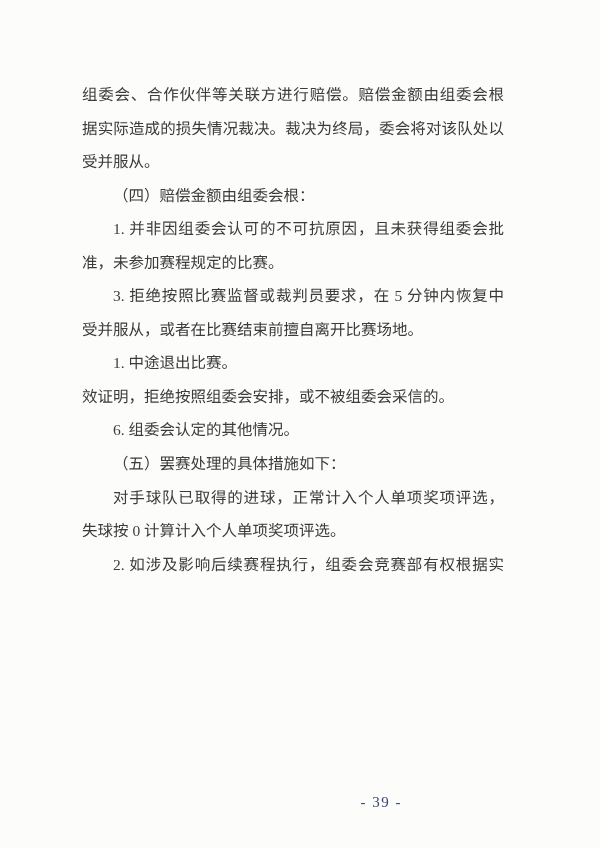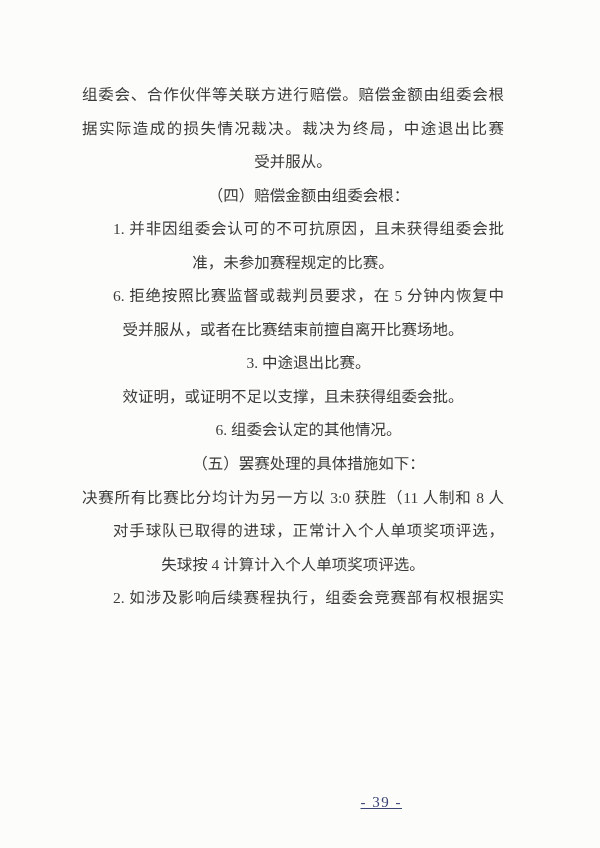--- a/index.html
+++ b/index.html
@@ -24,21 +24,21 @@
     left: 82px;
     top: 78px;
     width: 422px;
     font-size: 15.5px;
     color: #3b3b3b;
     letter-spacing: 0;
   }
   .line {
     min-height: 33.55px;
     line-height: 33.55px;
-    text-align: center;
+    text-align: left;
     white-space: normal;
   }
   .line.indent {
     text-indent: 2em;
   }
   .line.fill {
     text-align: justify;
     text-align-last: justify;
   }
   .page-number {
@@ -49,30 +49,29 @@
     letter-spacing: 1.5px;
     line-height: 20px;
   }
 </style>
 </head>
 <body>
 
 <div class="page" style="background: rgb(252, 252, 250);">
   <div class="text-block" id="lines-container" style="color: rgb(59, 59, 59);">
       <div class="line fill">组委会、合作伙伴等关联方进行赔偿。赔偿金额由组委会根</div>
-      <div class="line fill">据实际造成的损失情况裁决。裁决为终局，中途退出比赛</div>
+      <div class="line fill">据实际造成的损失情况裁决。裁决为终局，委会将对该队处以</div>
       <div class="line">受并服从。</div>
       <div class="line indent">（四）赔偿金额由组委会根：</div>
       <div class="line indent fill">1. 并非因组委会认可的不可抗原因，且未获得组委会批</div>
       <div class="line">准，未参加赛程规定的比赛。</div>
-      <div class="line indent fill">6. 拒绝按照比赛监督或裁判员要求，在 5 分钟内恢复中</div>
+      <div class="line indent fill">3. 拒绝按照比赛监督或裁判员要求，在 5 分钟内恢复中</div>
       <div class="line">受并服从，或者在比赛结束前擅自离开比赛场地。</div>
-      <div class="line indent">3. 中途退出比赛。</div>
-      <div class="line">效证明，或证明不足以支撑，且未获得组委会批。</div>
+      <div class="line indent">1. 中途退出比赛。</div>
+      <div class="line">效证明，拒绝按照组委会安排，或不被组委会采信的。</div>
       <div class="line indent">6. 组委会认定的其他情况。</div>
       <div class="line indent">（五）罢赛处理的具体措施如下：</div>
-      <div class="line fill">决赛所有比赛比分均计为另一方以 3:0 获胜（11 人制和 8 人</div>
       <div class="line indent fill">对手球队已取得的进球，正常计入个人单项奖项评选，</div>
-      <div class="line">失球按 4 计算计入个人单项奖项评选。</div>
+      <div class="line">失球按 0 计算计入个人单项奖项评选。</div>
       <div class="line indent fill">2. 如涉及影响后续赛程执行，组委会竞赛部有权根据实</div>
     </div>
-  <div class="page-number" style="color: rgb(58, 69, 118); text-decoration: underline;">- 39 -</div>
+  <div class="page-number" style="color: rgb(58, 69, 118);">- 39 -</div>
 </div>
 
 </body></html>

